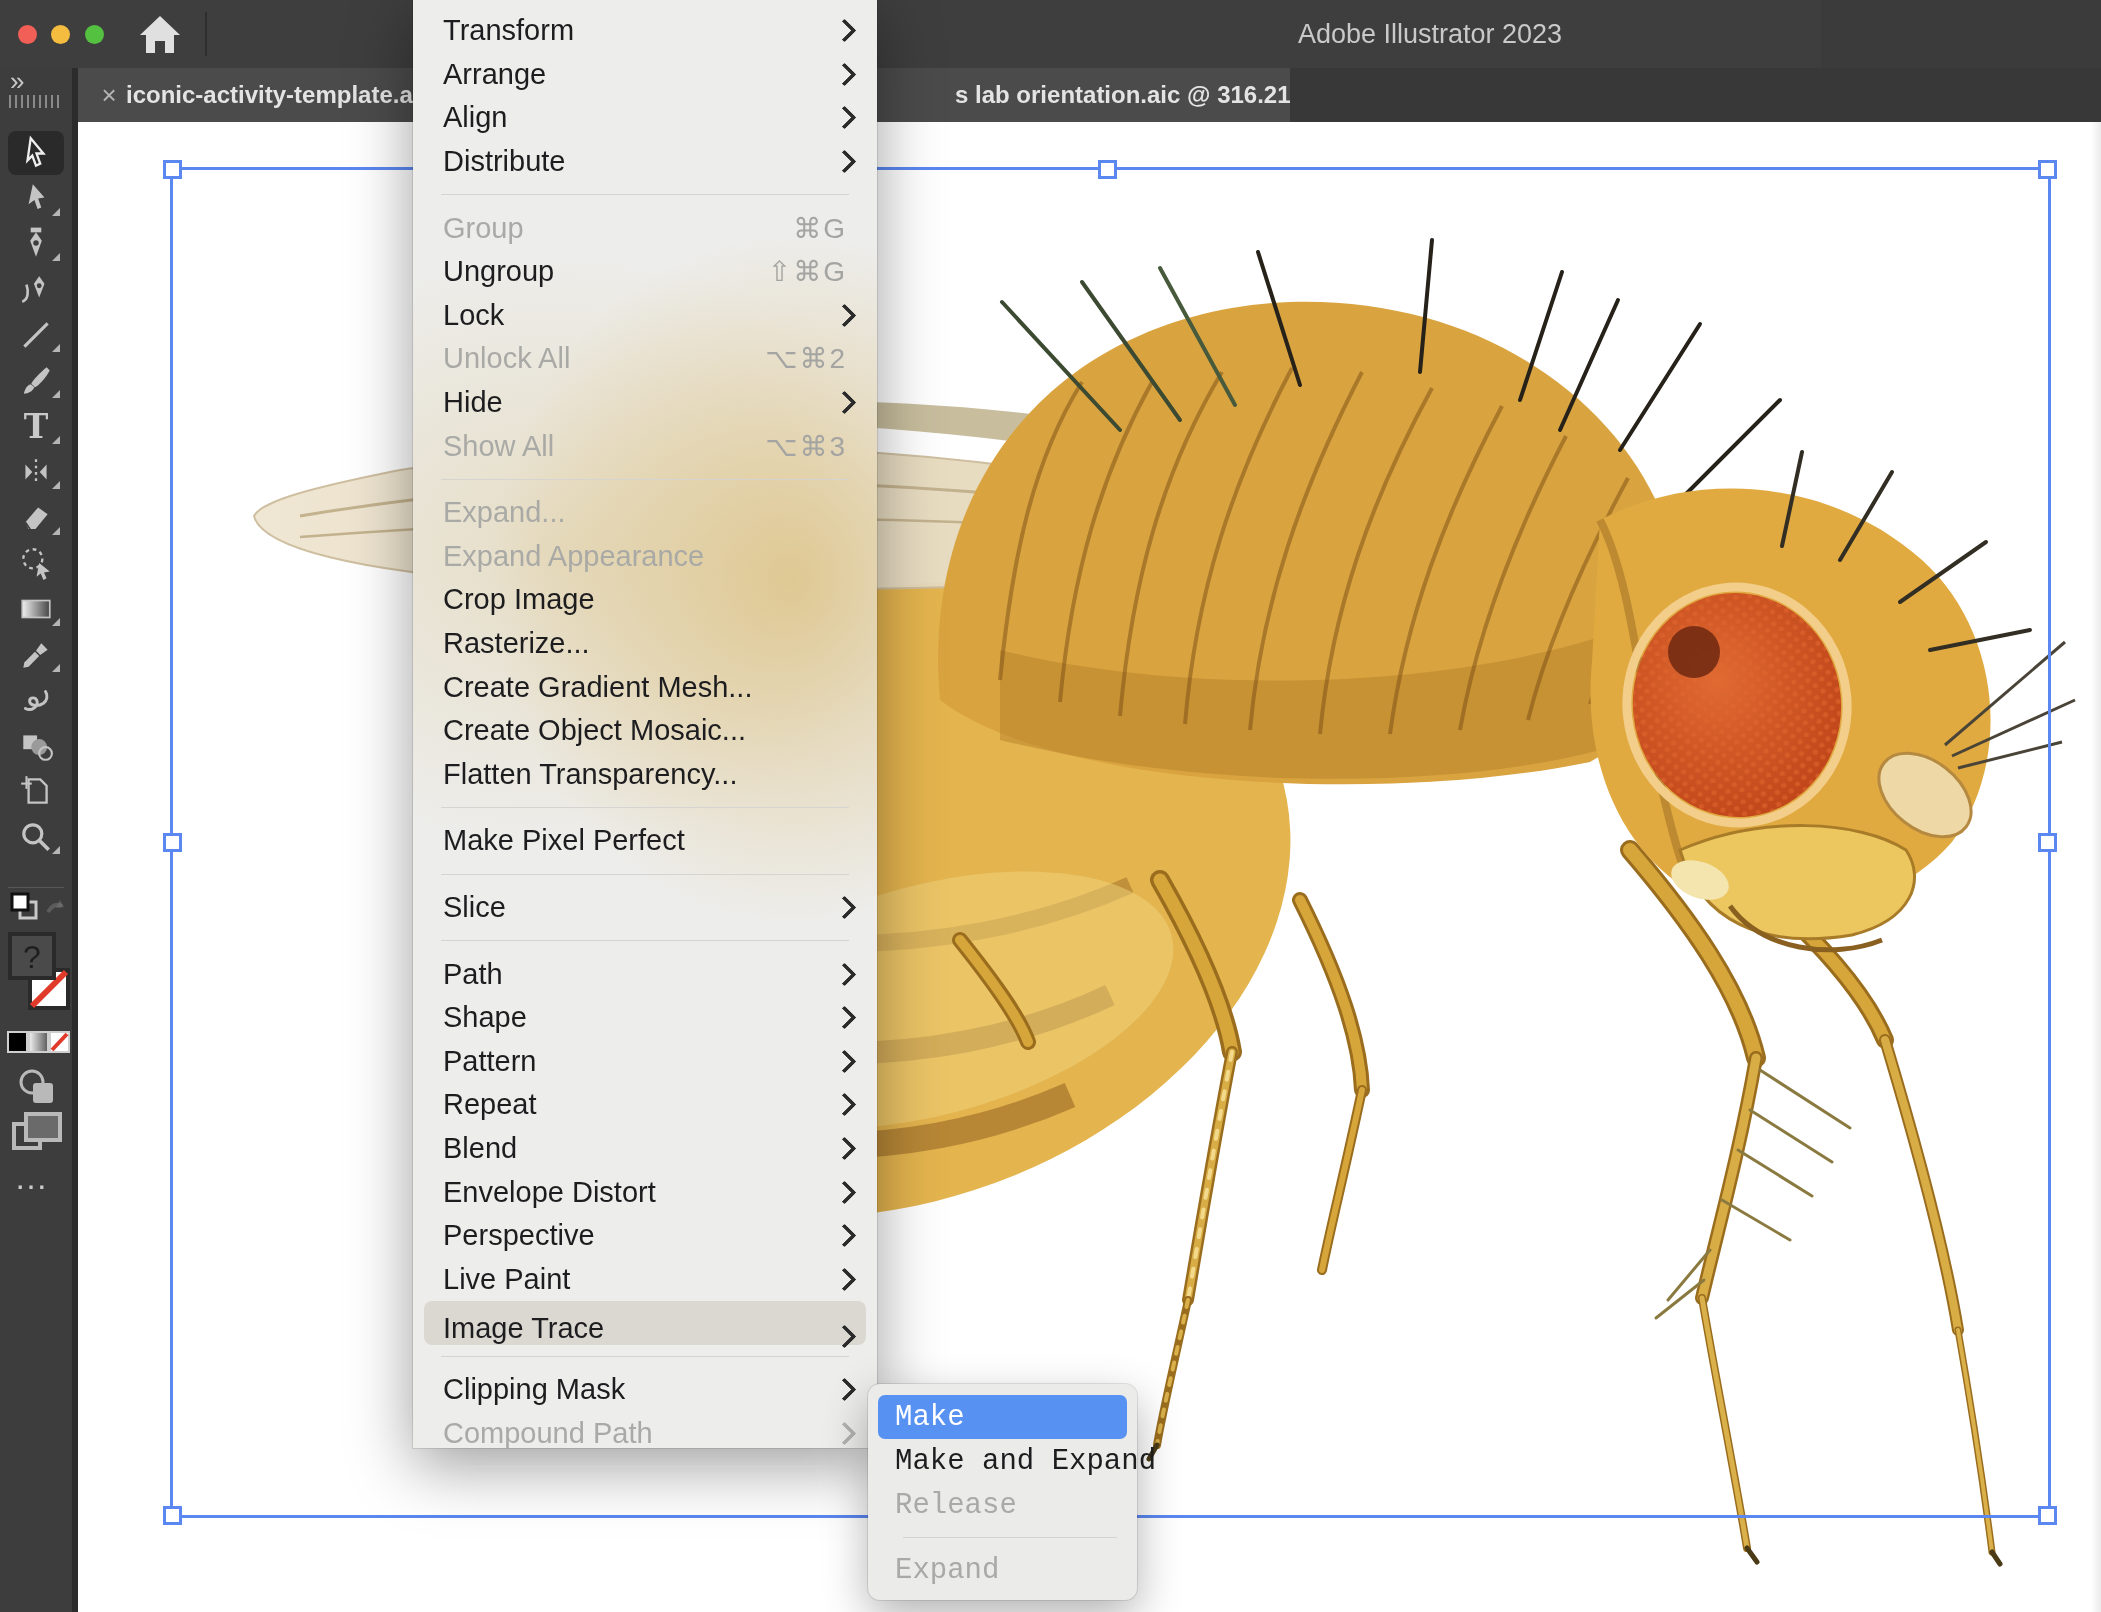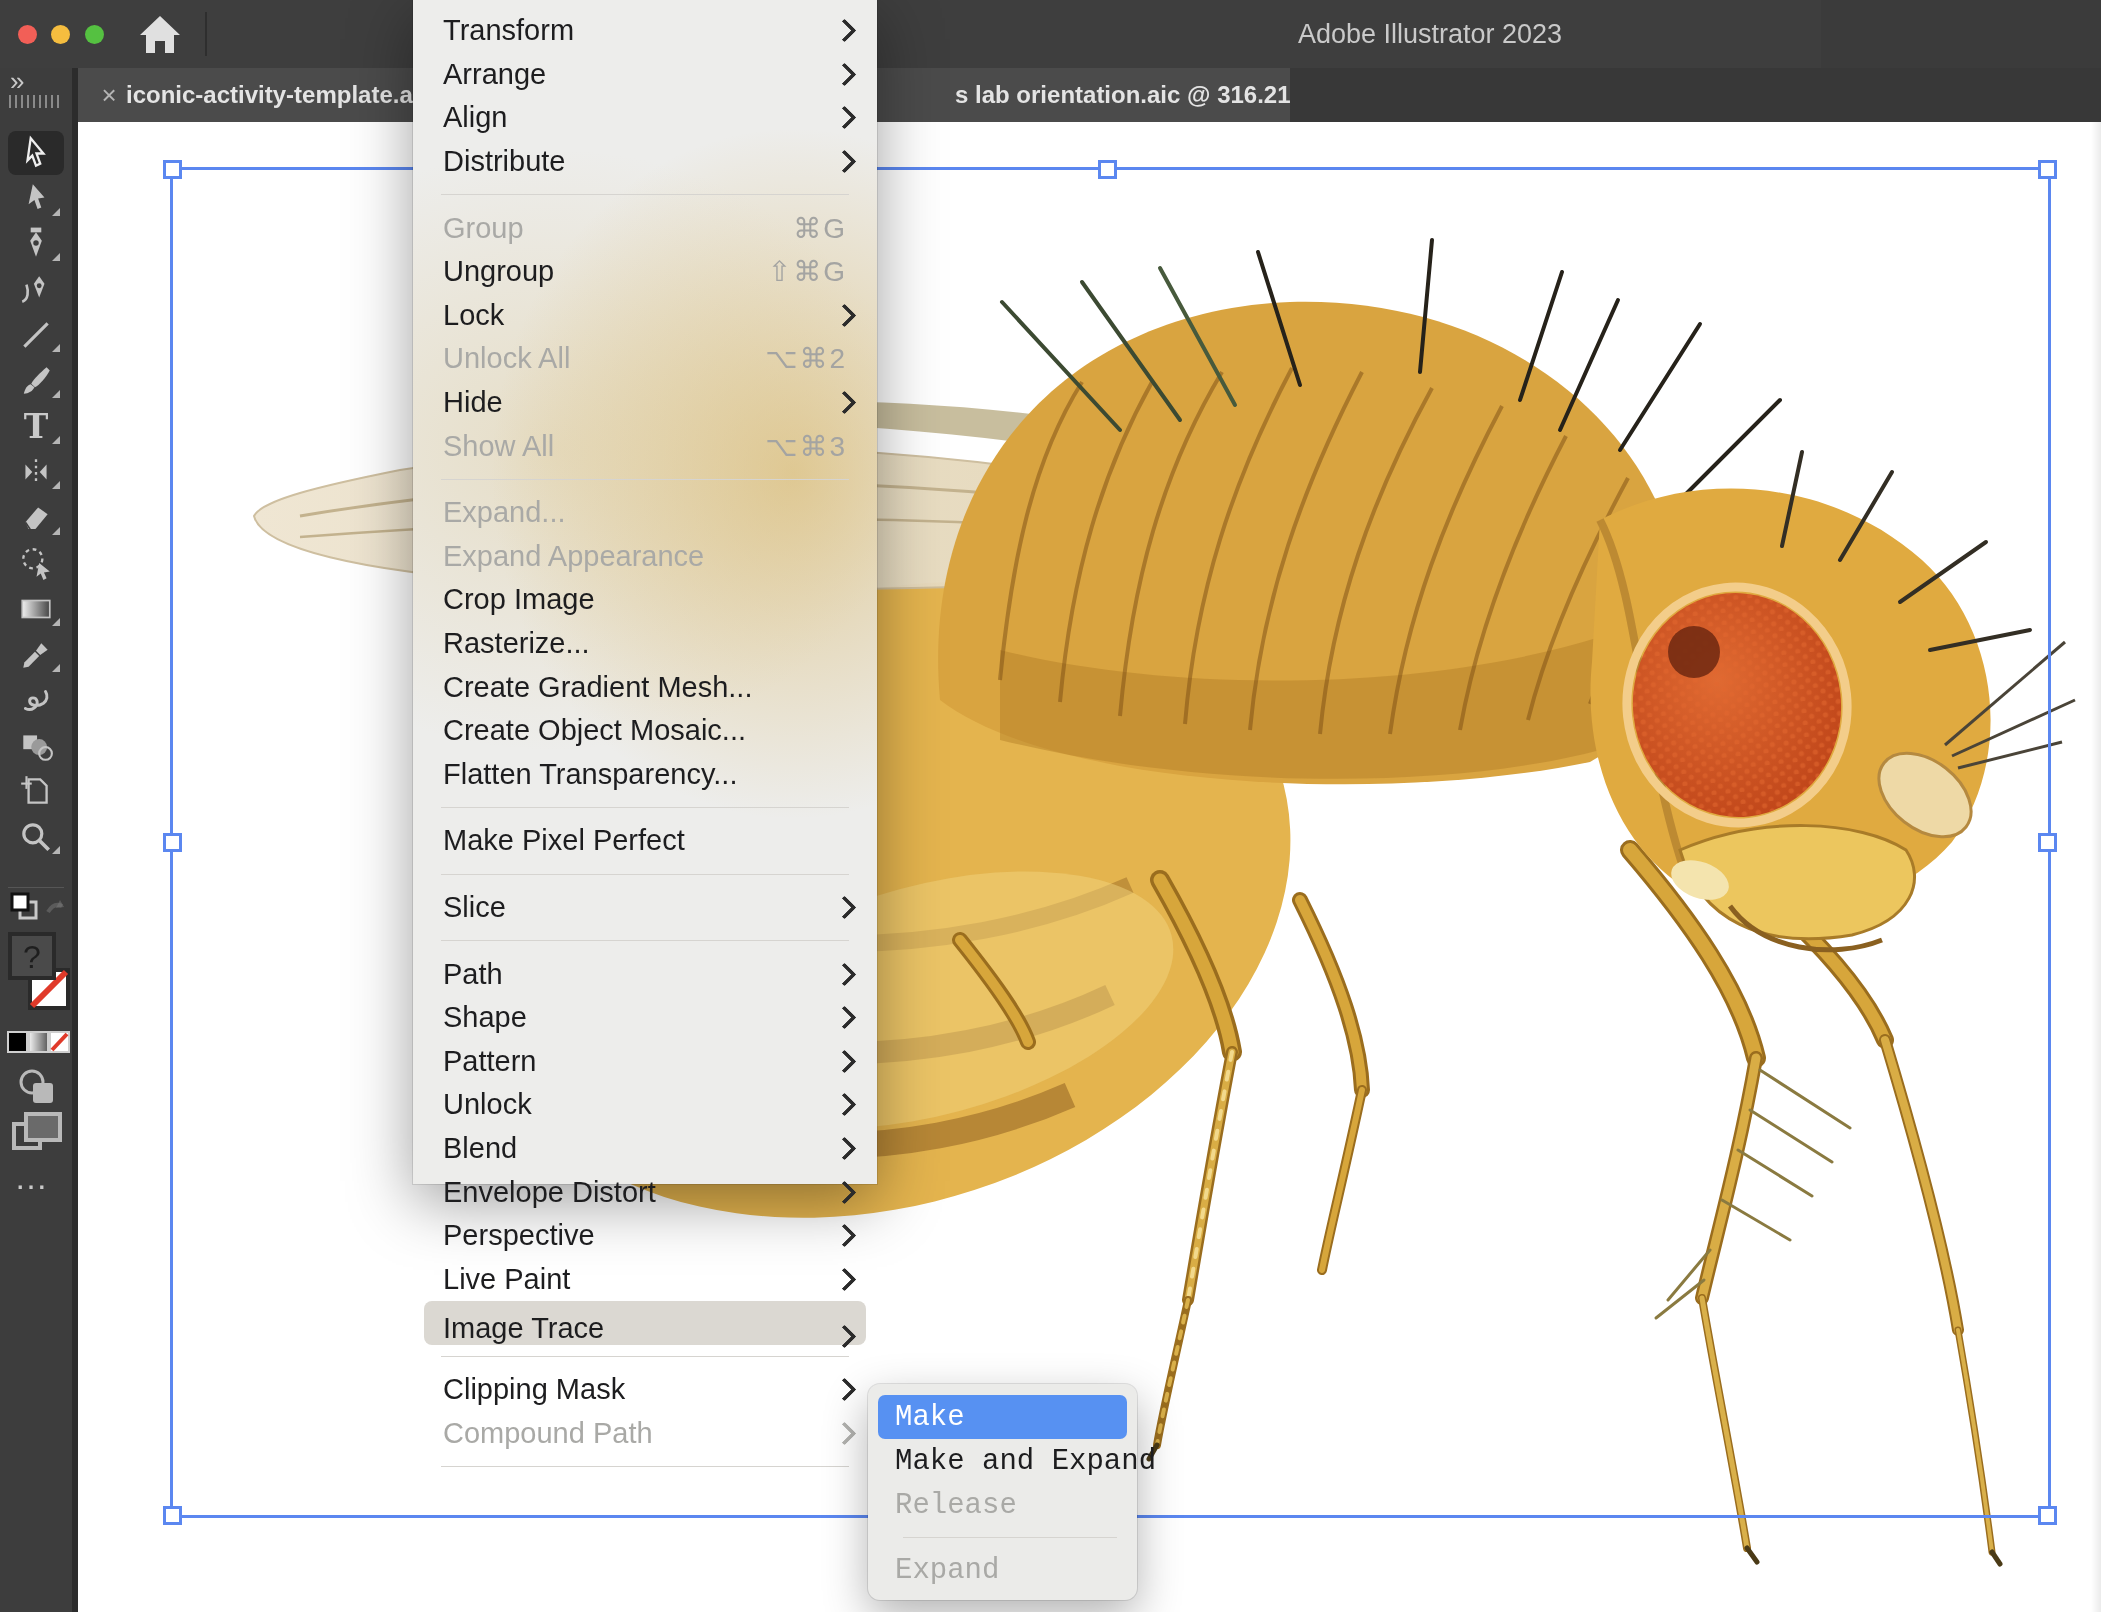--- a/index.html
+++ b/index.html
@@ -50,21 +50,21 @@
         background:linear-gradient(90deg,rgba(0,0,0,0),rgba(0,0,0,0.08));}
   .fly-svg{position:absolute;left:-78px;top:-122px;width:2101px;height:1612px;}
 
   
   .sel-box{position:absolute;left:-78px;top:-122px;width:2101px;height:1612px;pointer-events:none;}
   .sel-rect{position:absolute;left:170px;top:167px;width:1875px;height:1345px;
             border:3px solid #5b87f0;}
   .handle{position:absolute;width:13px;height:13px;background:#fff;border:3px solid #5b87f0;}
 
   
-  .menu{position:absolute;left:413px;top:0;width:464px;height:1184px;box-sizing:border-box;
+  .menu{position:absolute;left:413px;top:0;width:464px;height:1448px;box-sizing:border-box;
         padding-top:9px;
         background:
           radial-gradient(420px 480px at 82% 40%, rgba(213,174,84,0.55), rgba(213,174,84,0) 72%),
           radial-gradient(520px 430px at 30% 38%, rgba(219,196,138,0.38), rgba(219,196,138,0) 70%),
           #ededeb;
         box-shadow:0 18px 60px rgba(0,0,0,0.38), 0 0 0 1px rgba(0,0,0,0.10);}
   .menu .row,.submenu .row{position:relative;height:43.6px;margin:0 11px;border-radius:8px;
         display:flex;align-items:center;padding:0 13px 0 19px;box-sizing:border-box;
         font-size:29px;color:#1d1d1f;}
   .menu .row.hl{background:#dbd8d2;align-items:flex-end;}
@@ -486,21 +486,21 @@
       </div>
       <div class="row">
         <span class="lab">Shape</span>
         <span class="chev"></span>
       </div>
       <div class="row">
         <span class="lab">Pattern</span>
         <span class="chev"></span>
       </div>
       <div class="row">
-        <span class="lab">Unlock</span>
+        <span class="lab">Repeat</span>
         <span class="chev"></span>
       </div>
       <div class="row">
         <span class="lab">Blend</span>
         <span class="chev"></span>
       </div>
       <div class="row">
         <span class="lab">Envelope Distort</span>
         <span class="chev"></span>
       </div>

